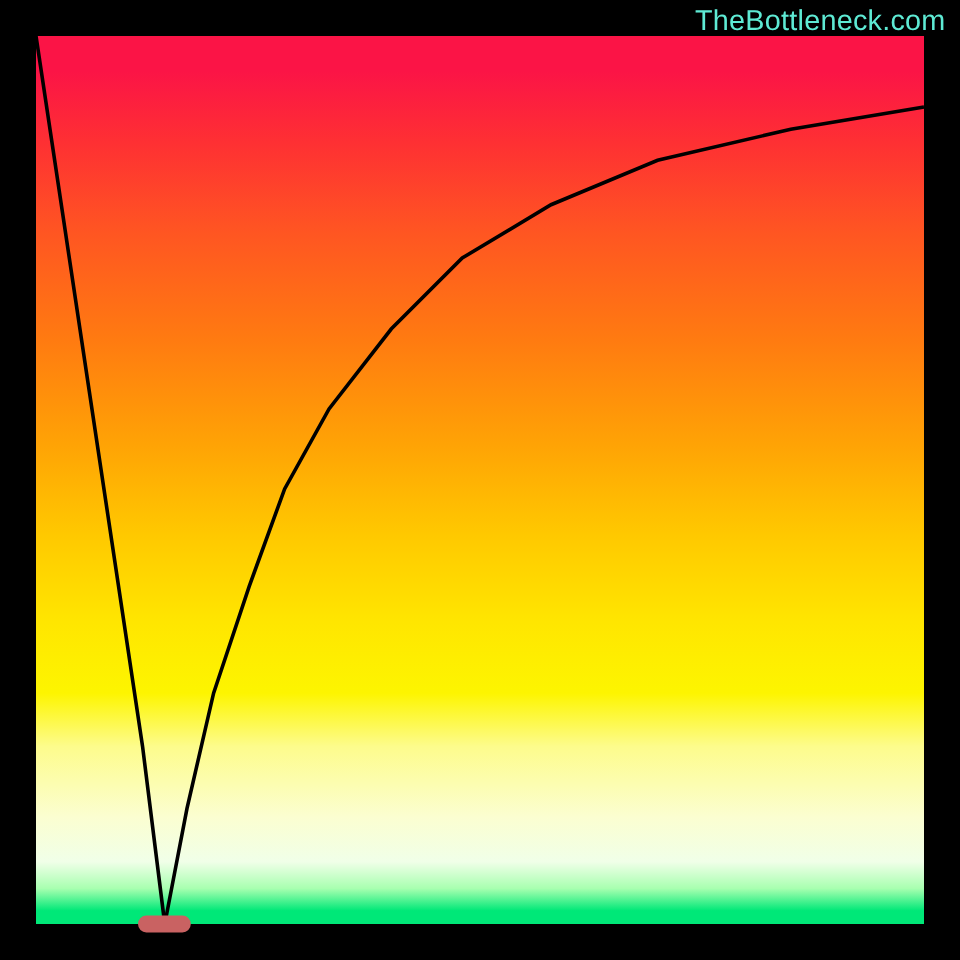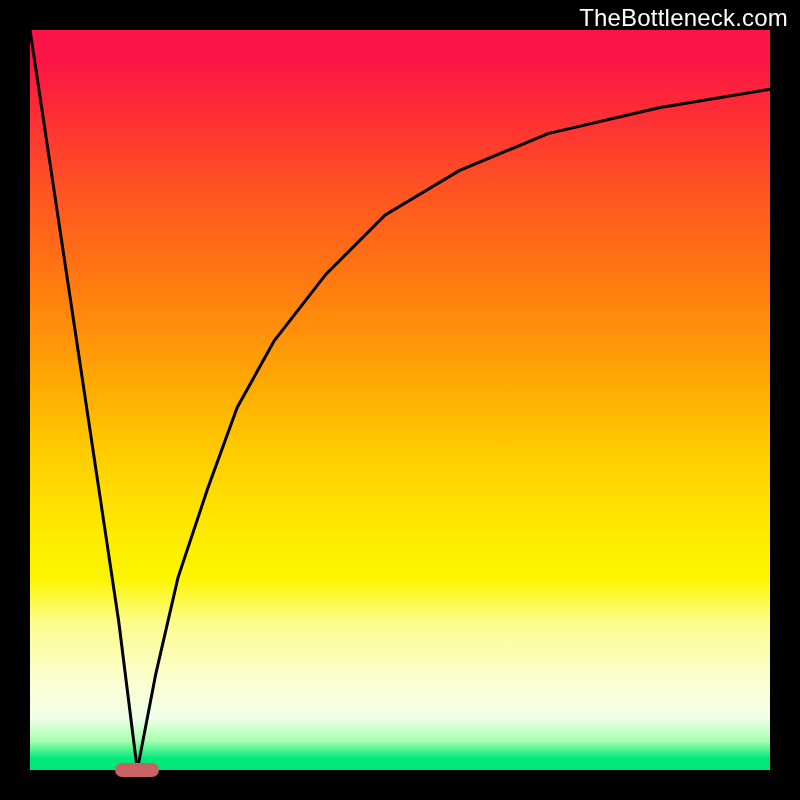--- a/index.html
+++ b/index.html
@@ -42,21 +42,21 @@
       #00e878 100%
     );
   }
   .watermark {
     position: absolute;
     top: 4px;
     right: 12px;
     font-family: Arial, Helvetica, sans-serif;
     font-size: 24px;
     font-weight: 500;
-    color: #ffffff;
+    color: #5eead4;
     letter-spacing: 0.2px;
   }
   svg.curves {
     position: absolute;
     left: 0;
     top: 0;
     width: 740px;
     height: 740px;
     overflow: visible;
   }

